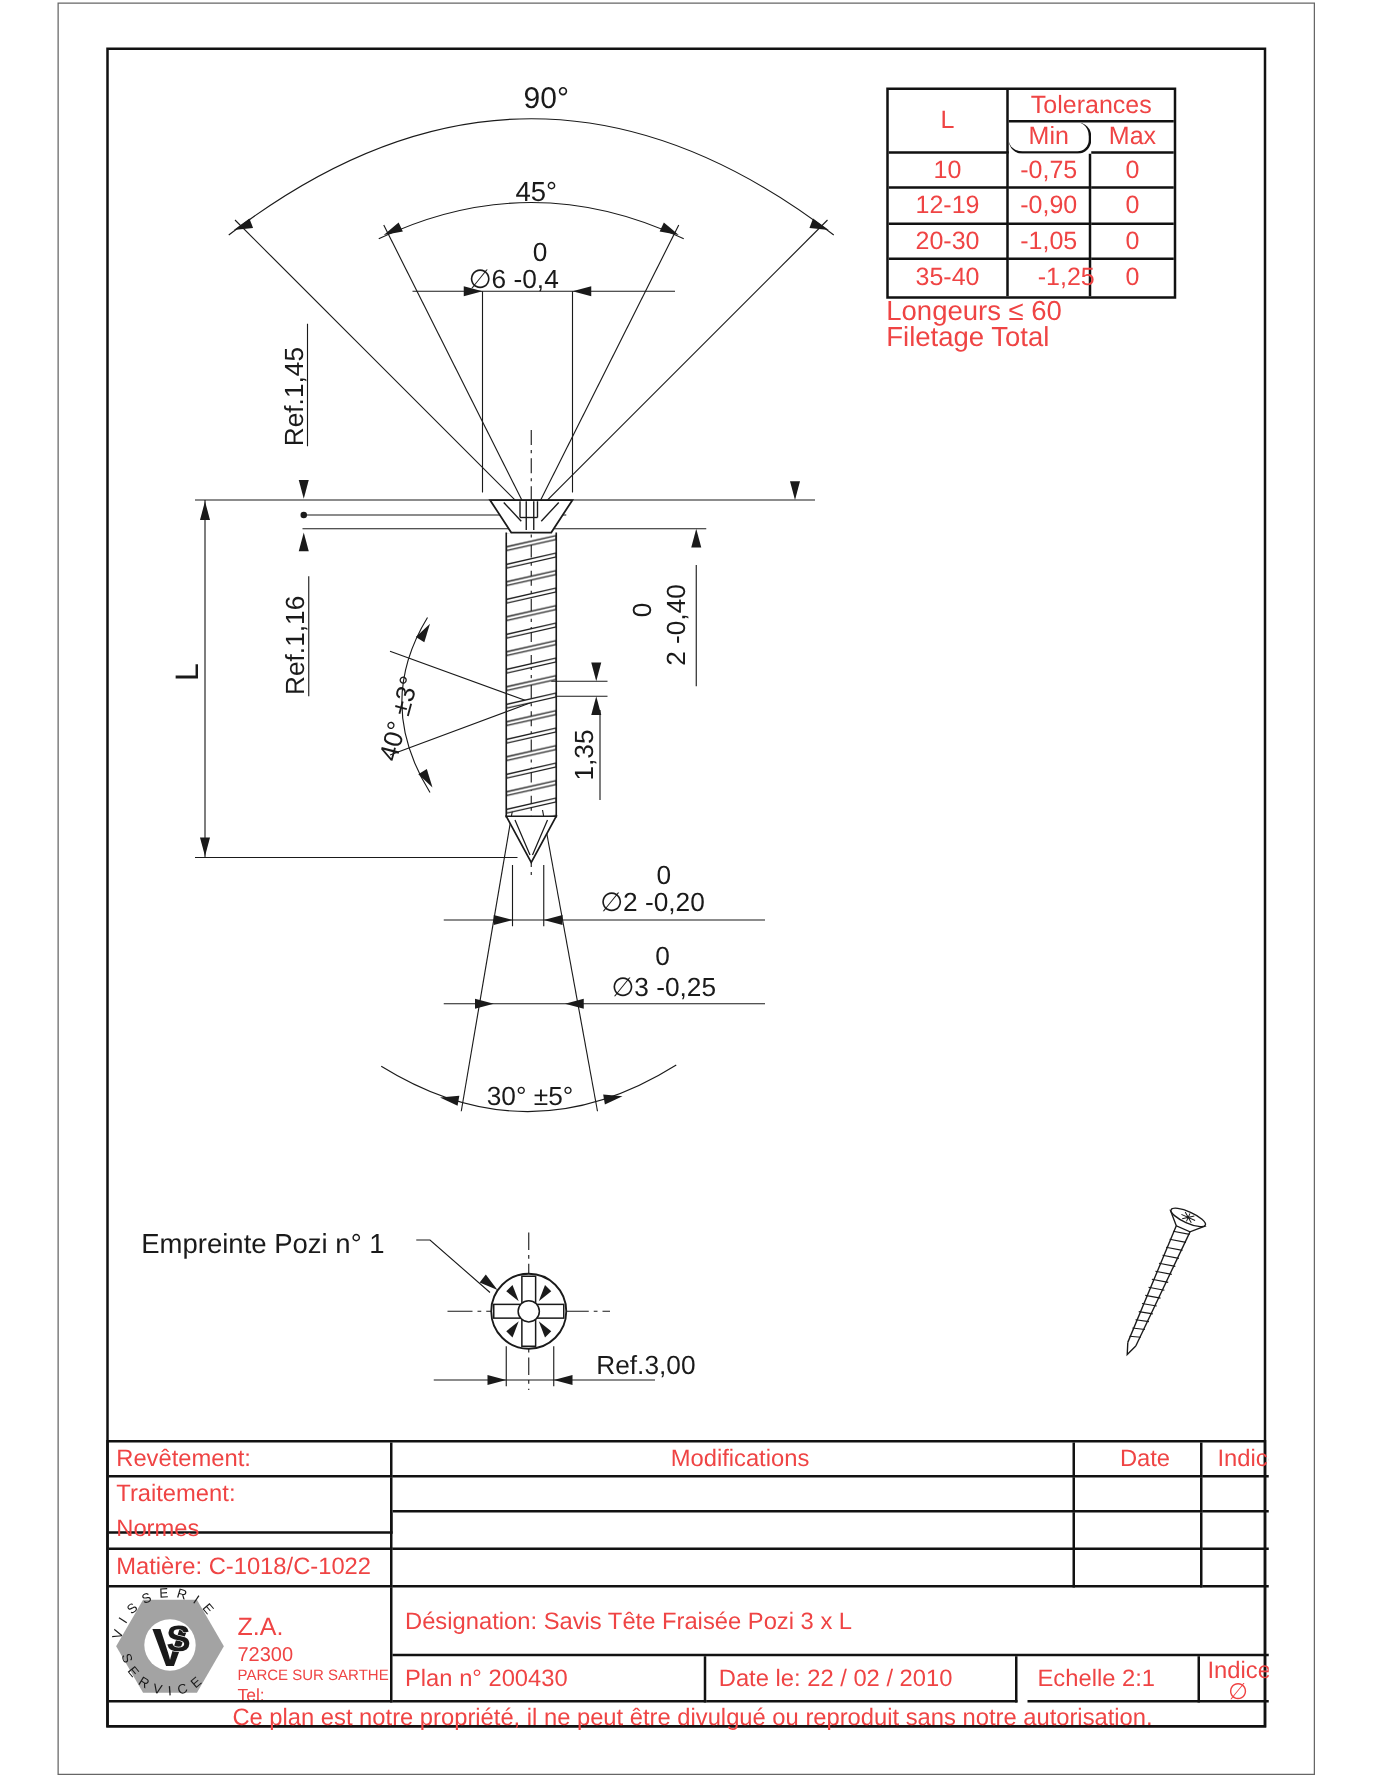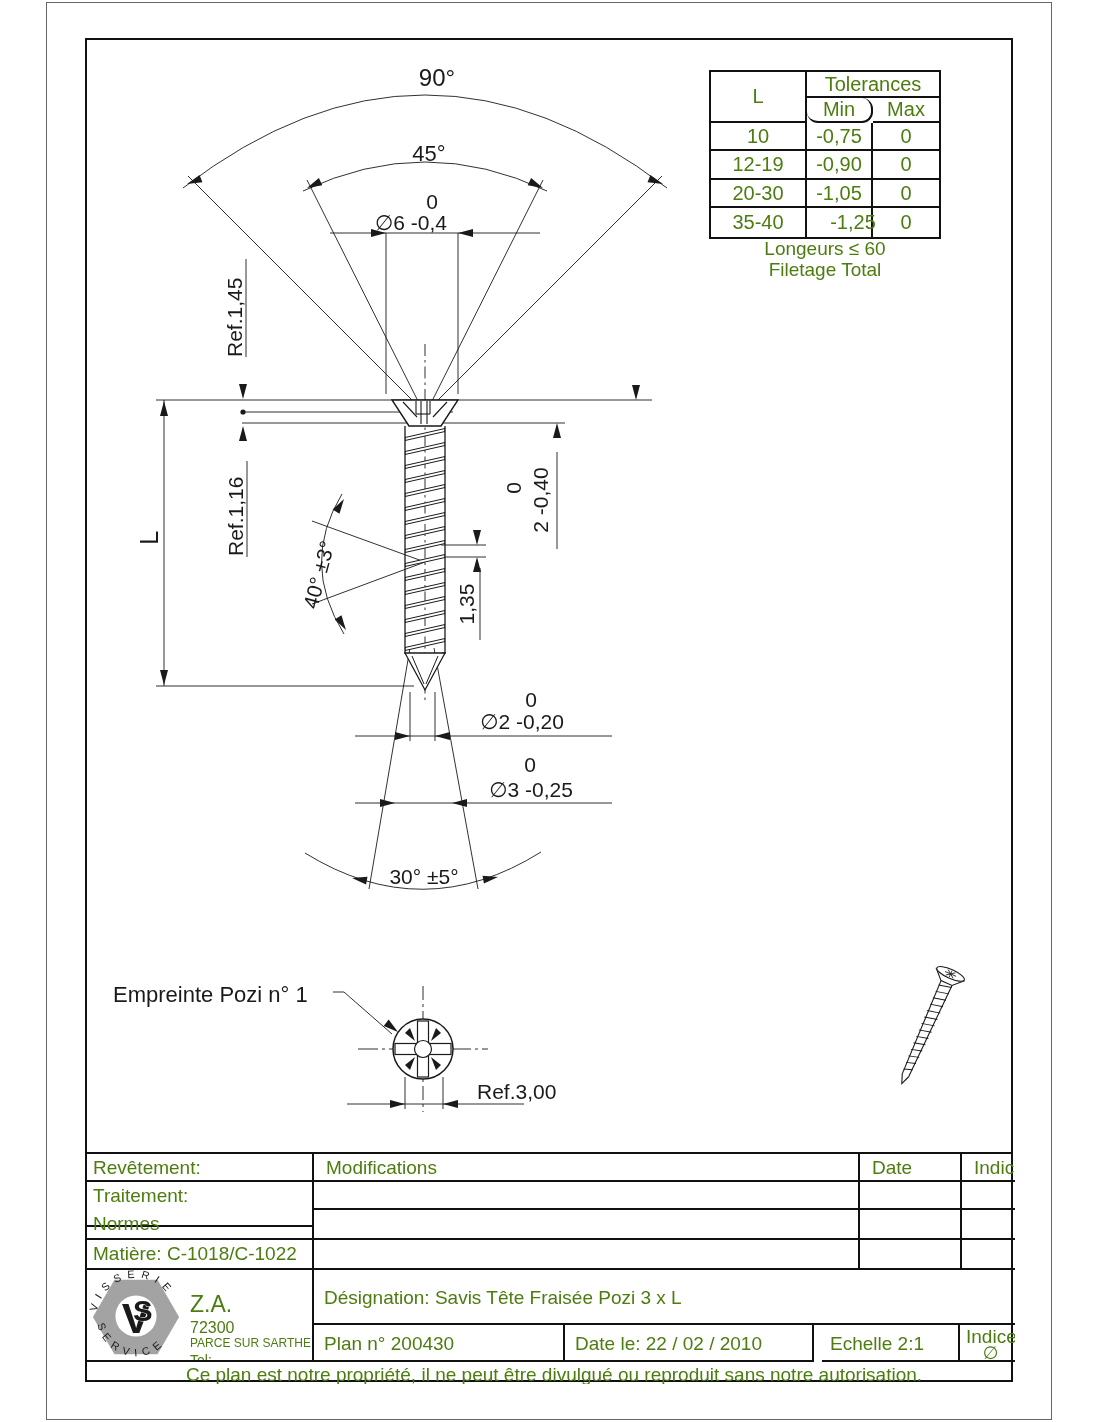--- a/index.html
+++ b/index.html
@@ -1,40 +1,40 @@
 <!DOCTYPE html>
 <html><head>
 <meta charset="utf-8">
 <style>
   html,body{margin:0;padding:0;background:#fff;}
   .sheet{position:relative;width:1100px;height:1422px;background:#fff;
-         font-family:"Liberation Sans",sans-serif;color:#4d7c0f;overflow:hidden;}
+         font-family:"Liberation Sans",sans-serif;color:#ef4444;overflow:hidden;}
   .abs{position:absolute;box-sizing:border-box;}
   .outer-frame{left:46px;top:2px;width:1006px;height:1418px;border:1px solid #666;}
   .inner-frame{left:85px;top:38px;width:928px;height:1344px;border:2px solid #111;}
   svg{position:absolute;left:0;top:0;}
   svg text{fill:#1a1a1a;font-family:"Liberation Sans",sans-serif;}
 
   
   .tol{left:709px;top:70px;width:232px;border:2px solid #111;display:grid;
        grid-template-columns:96px 66px 66px;grid-template-rows:26px 25px 28px 29px 28px 29px;}
   .tol .c{border-right:2px solid #111;border-bottom:2px solid #111;display:flex;
           align-items:center;justify-content:center;font-size:20px;}
   .tol .nr{border-right:none;} .tol .nb{border-bottom:none;}
-  .tol-note{left:709px;top:238px;width:232px;text-align:center;font-size:19px;line-height:21px;}
+  .tol-note{left:709px;top:238px;width:232px;font-size:22px;line-height:21px;}
 
   
   .tb{left:85px;top:1152px;width:928px;height:230px;border:2px solid #111;}
   .tb .cell{position:absolute;box-sizing:border-box;border-right:2px solid #111;
             border-bottom:2px solid #111;font-size:19px;padding:3px 0 0 6px;overflow:hidden;}
-  .tb .hd{padding-left:12px;}
+  .tb .hd{text-align:center;padding-left:12px;}
   .tb .nr{border-right:none;} .tb .nb{border-bottom:none;}
   .big{font-size:23px;}
   .addr{position:absolute;left:103px;top:22px;line-height:1.05;}
-  .addr .za{font-size:23px;margin-bottom:4px;}
+  .addr .za{font-size:20px;margin-bottom:4px;}
   .addr .s1{font-size:16px;}
   .addr .s2{font-size:12px;}
   .addr .s3{font-size:14px;margin-top:3px;}
   .ind2{text-align:center;padding:1px 0 0 0;font-size:16px;line-height:17px;}
   .footer-note{text-align:center;font-size:15px;line-height:19px;padding:1px 0 0 0;}
 </style>
 </head>
 <body>
 
 <div class="sheet">

